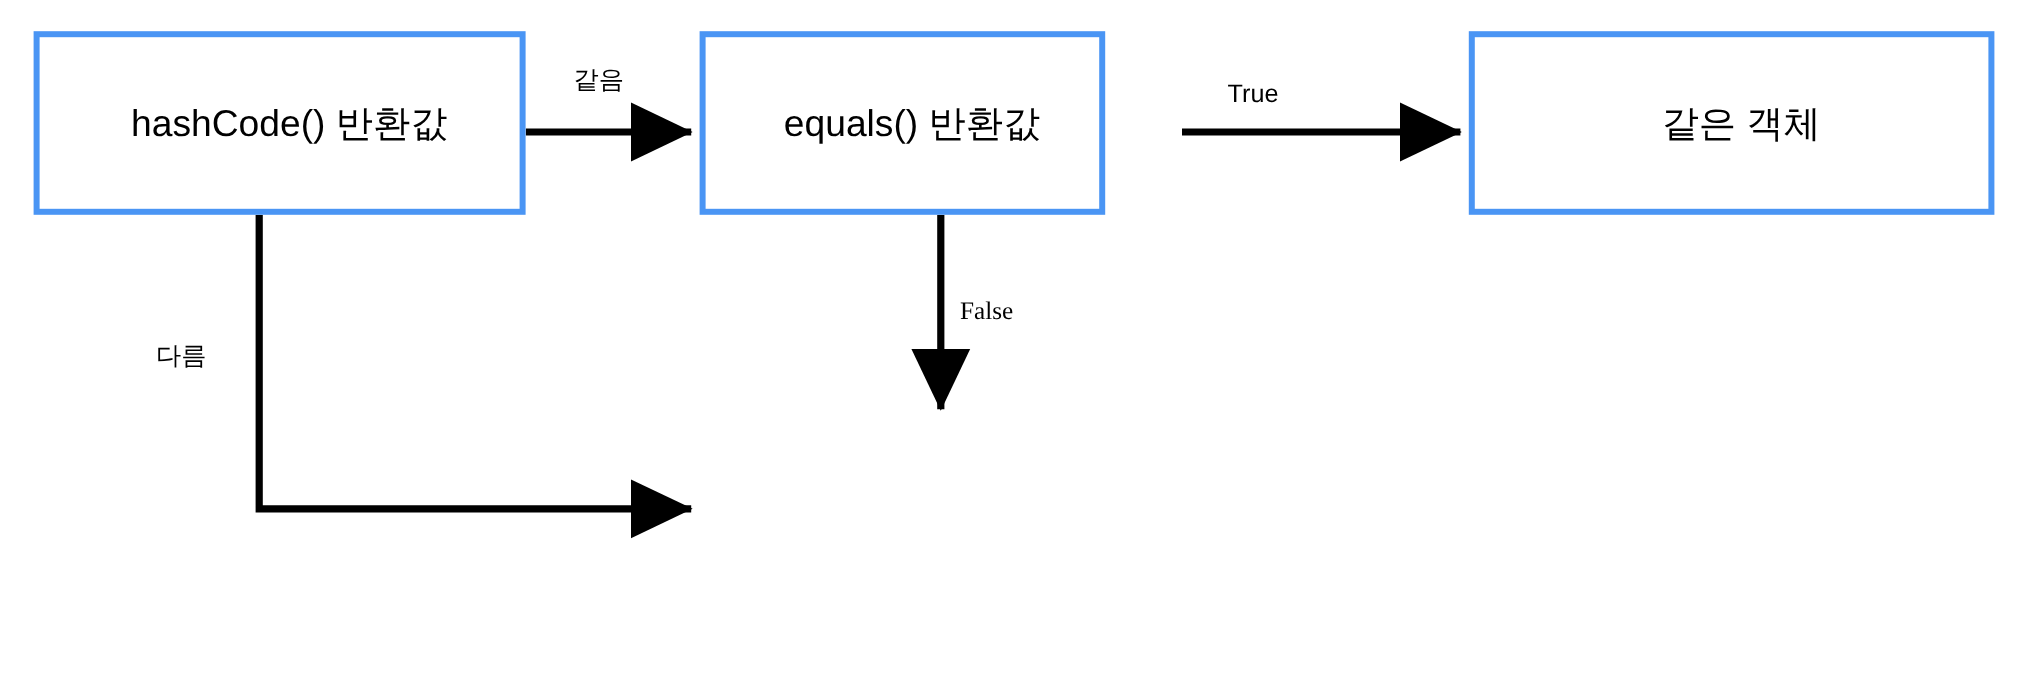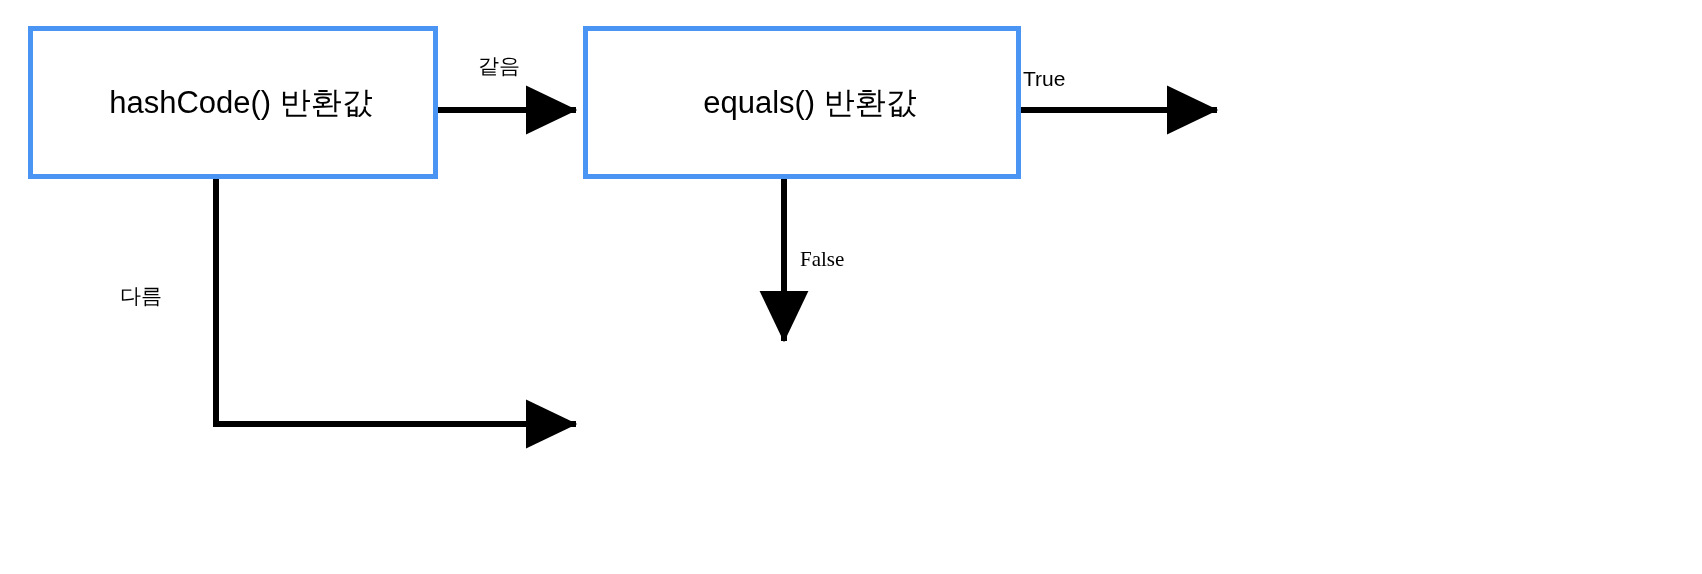--- a/index.html
+++ b/index.html
@@ -44,29 +44,29 @@
   }
   .edge-label {
     position: absolute;
     font-size: 21px;
     color: #000000;
     white-space: nowrap;
     background: transparent;
   }
   
   #node-hashcode { left: 28px;   top: 26px;  width: 410px; height: 153px; }
-  #node-equals   { left: 583px;  top: 26px;  width: 438px; height: 153px; }
+  #node-equals   { left: 583px;  top: 26px;  width: 338px; height: 153px; }
   #node-same     { left: 1224px; top: 26px;  width: 438px; height: 153px; }
   #node-diff     { left: 583px;  top: 348px; width: 402px; height: 153px; }
 
   
   #label-same-hash { left: 478px;  top: 52px; }
   #label-true      { left: 1023px; top: 67px; }
   #label-false     { left: 800px;  top: 247px; font-family: Liberation Serif, serif; }
-  #label-diff-hash { left: 120px;  top: 282px; }
+  #label-diff-hash { left: 130px;  top: 282px; }
 </style>
 </head>
 <body>
 
 <div class="canvas">
 
   <svg class="edge-svg" viewBox="0 0 1702 574" xmlns="http://www.w3.org/2000/svg">
     <defs>
       <marker id="arrowhead" markerWidth="9" markerHeight="9" refX="8.4" refY="4.5" orient="auto" markerUnits="strokeWidth">
         <path d="M0,0.4 L8.6,4.5 L0,8.6 z" fill="#000000"></path>
@@ -91,20 +91,23 @@
   </svg>
 
   <div class="node" id="node-hashcode">
     <span class="node-label">hashCode() 반환값</span>
   </div>
 
   <div class="node" id="node-equals">
     <span class="node-label">equals() 반환값</span>
   </div>
 
+  <div class="node" id="node-same">
+    <span class="node-label">같은 객체</span>
+  </div>
 
 
   <div class="edge-label" id="label-same-hash">같음</div>
 
   <div class="edge-label" id="label-true">True</div>
 
   <div class="edge-label" id="label-false">False</div>
 
   <div class="edge-label" id="label-diff-hash">다름</div>
 

